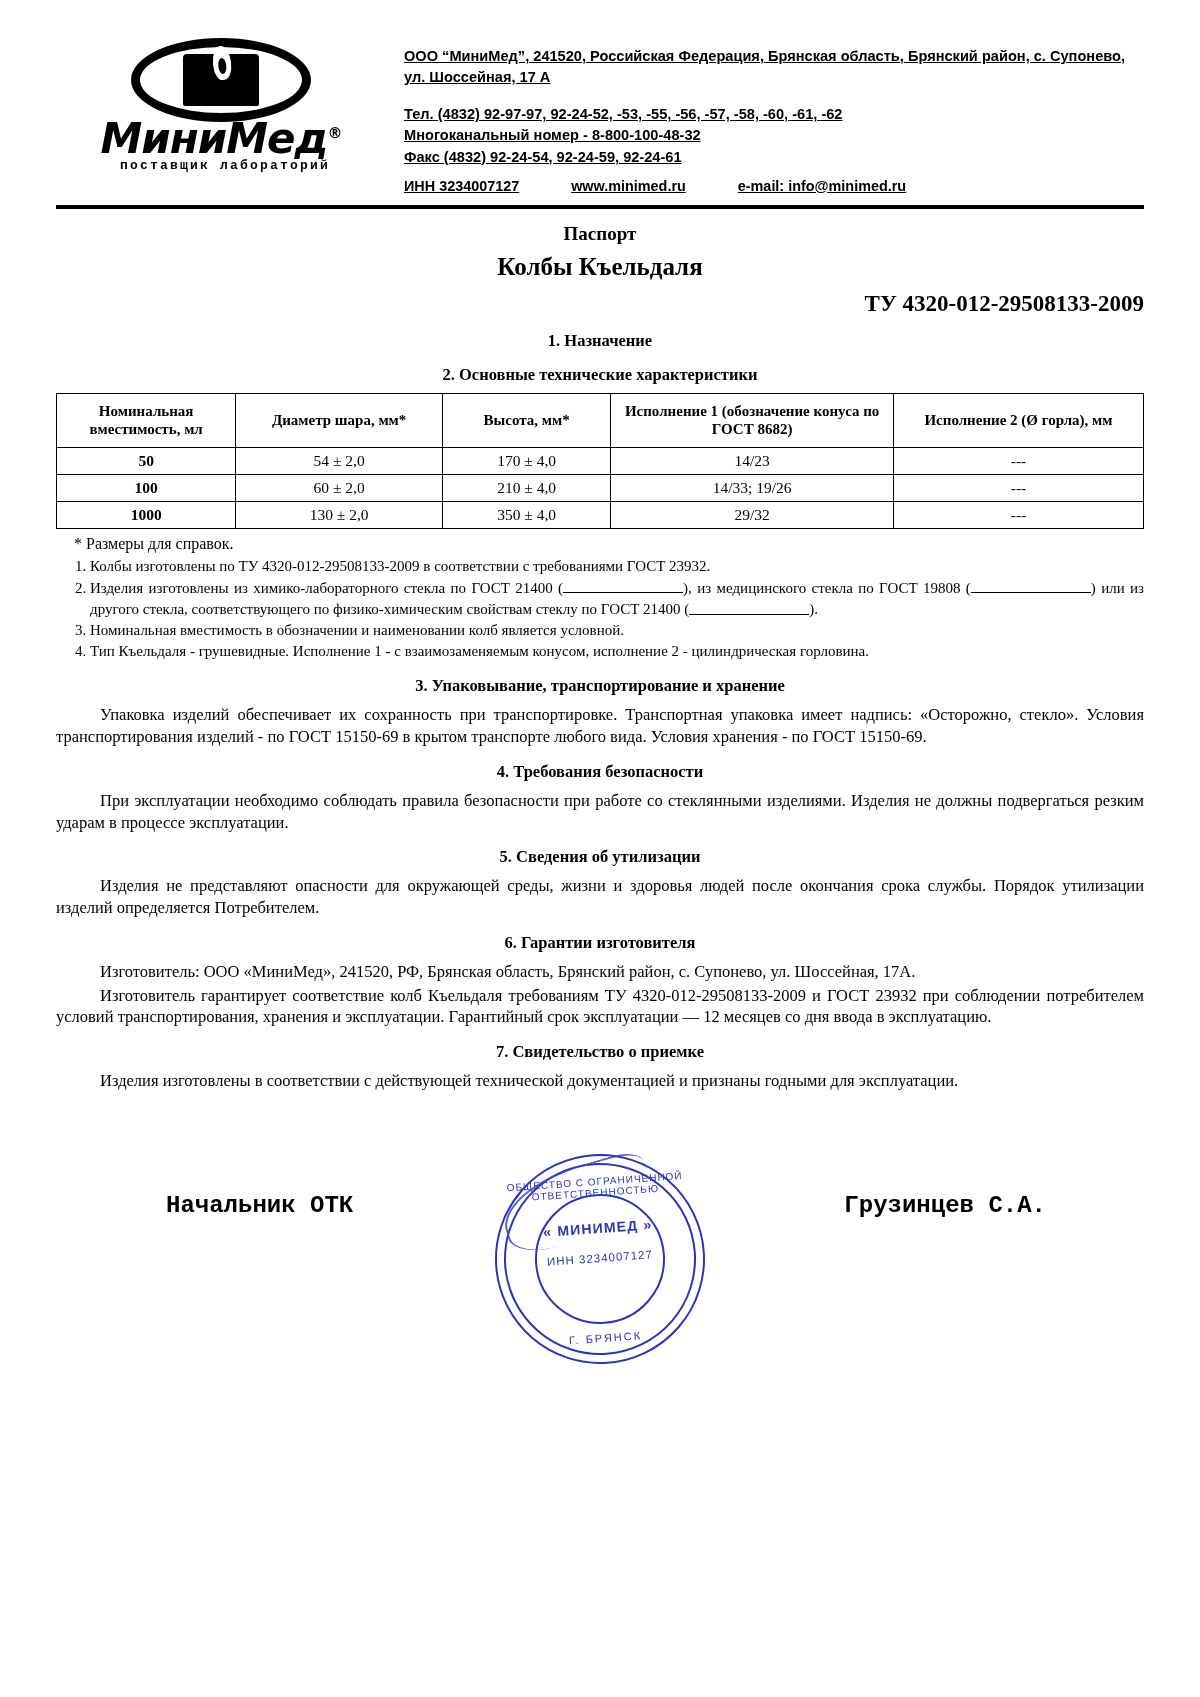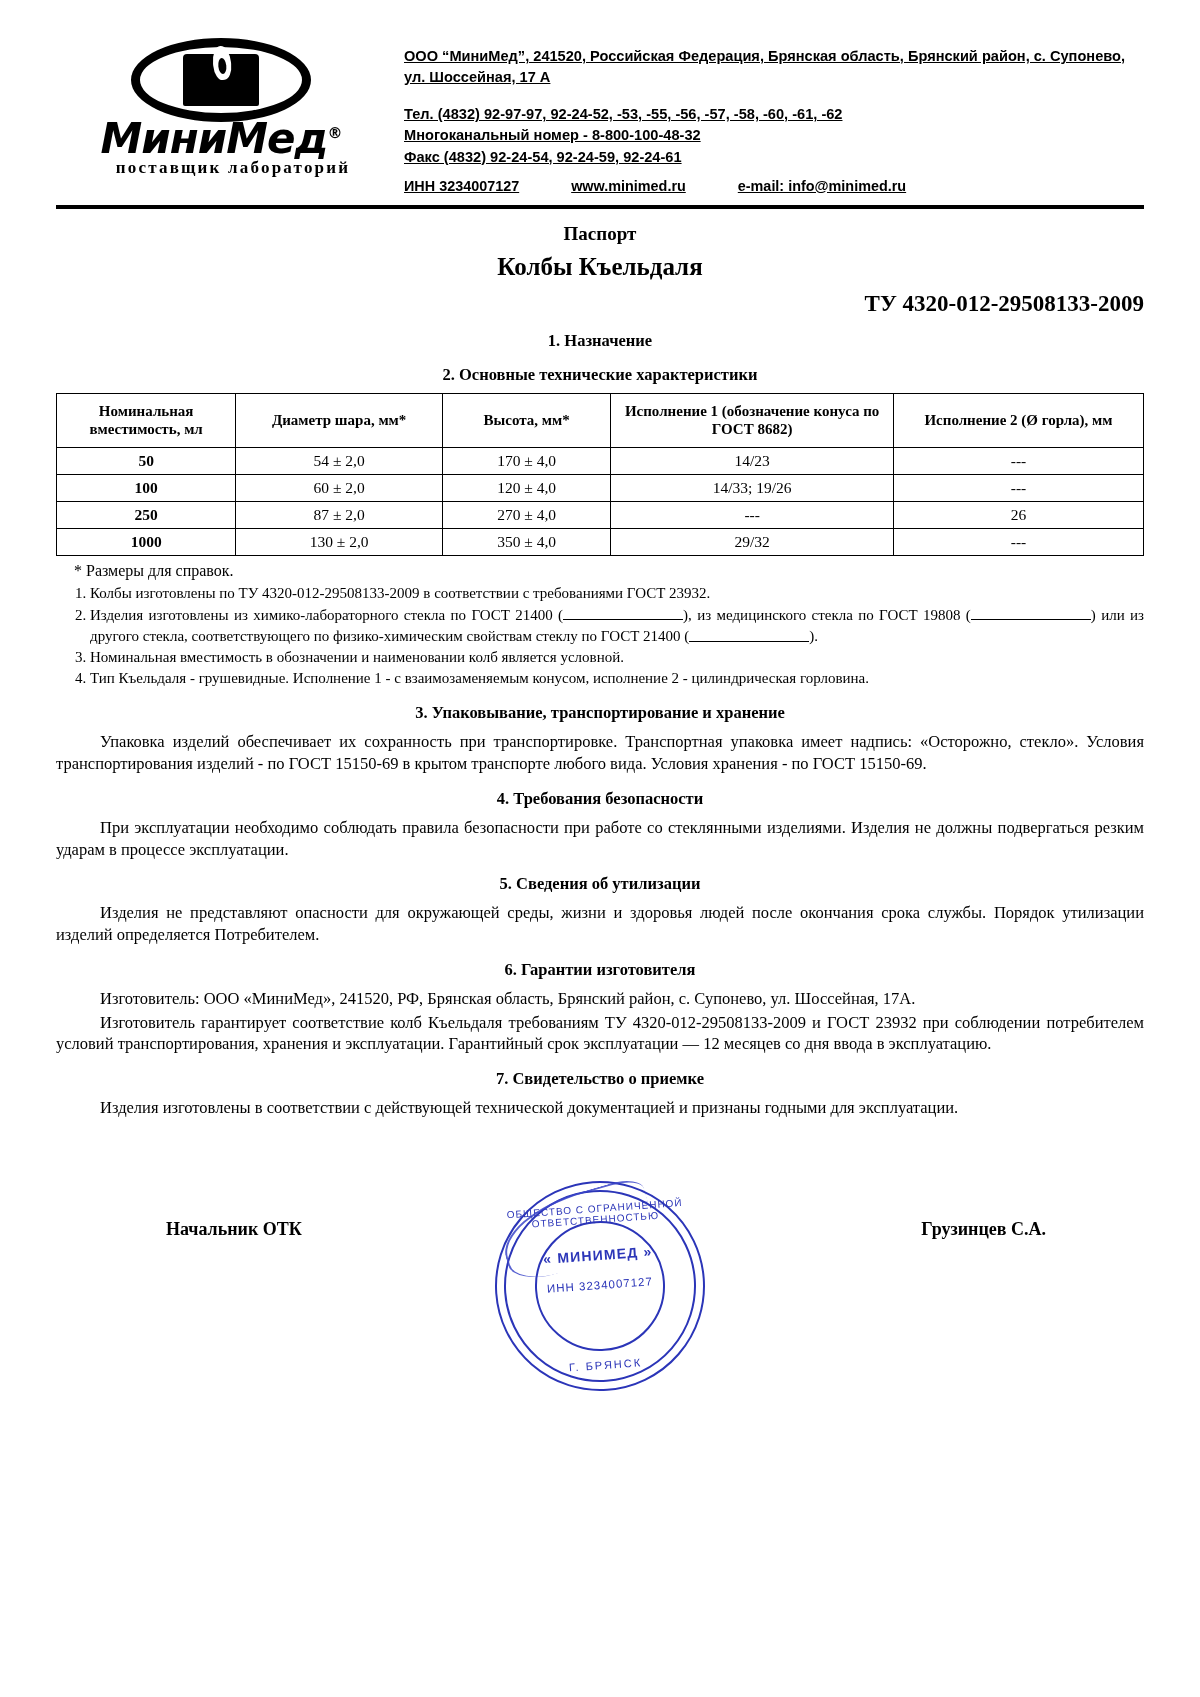--- a/index.html
+++ b/index.html
@@ -91,26 +91,26 @@
     letter-spacing: -1px;
     line-height: 1;
   }
   .logo-reg {
     font-size: 15px;
     vertical-align: super;
     font-style: normal;
   }
   .logo-sub {
     position: absolute;
-    left: 12px;
+    left: 4px;
     top: 120px;
     width: 300px;
-    font-family: Liberation Serif, serif;
-    font-weight: bold;
-    font-size: 17px;
+    font-family: Liberation Mono, monospace;
+    font-weight: bold;
+    font-size: 13px;
     letter-spacing: 2.2px;
   }
 
   .company-block {
     flex: 1 1 auto;
     padding-top: 12px;
     font-family: "Liberation Sans", sans-serif;
     font-size: 14.6px;
     font-weight: bold;
     line-height: 1.45;
@@ -222,23 +222,24 @@
   
   .sign-row {
     margin-top: 62px;
     display: flex;
     align-items: flex-start;
     justify-content: space-between;
     position: relative;
     height: 230px;
   }
   .sign-left, .sign-right {
-    font-size: 18px;
+    font-size: 24px;
     font-weight: bold;
     padding-top: 38px;
+    font-family: Liberation Mono, monospace;
   }
   .sign-left { margin-left: 110px; }
   .sign-right { margin-right: 98px; }
 
   .stamp {
     position: absolute;
     left: 50%;
     transform: translateX(-50%) rotate(-4deg);
     top: 0px;
     width: 210px;
@@ -358,30 +359,23 @@
       <tr>
         <td class="first">50</td>
         <td>54 ± 2,0</td>
         <td>170 ± 4,0</td>
         <td>14/23</td>
         <td>---</td>
       </tr>
       <tr>
         <td class="first">100</td>
         <td>60 ± 2,0</td>
-        <td>120 ± 4,0</td>
+        <td>210 ± 4,0</td>
         <td>14/33; 19/26</td>
         <td>---</td>
-      </tr>
-      <tr>
-        <td class="first">250</td>
-        <td>87 ± 2,0</td>
-        <td>270 ± 4,0</td>
-        <td>---</td>
-        <td>26</td>
       </tr>
       <tr>
         <td class="first">1000</td>
         <td>130 ± 2,0</td>
         <td>350 ± 4,0</td>
         <td>29/32</td>
         <td>---</td>
       </tr>
     </tbody>
   </table>

